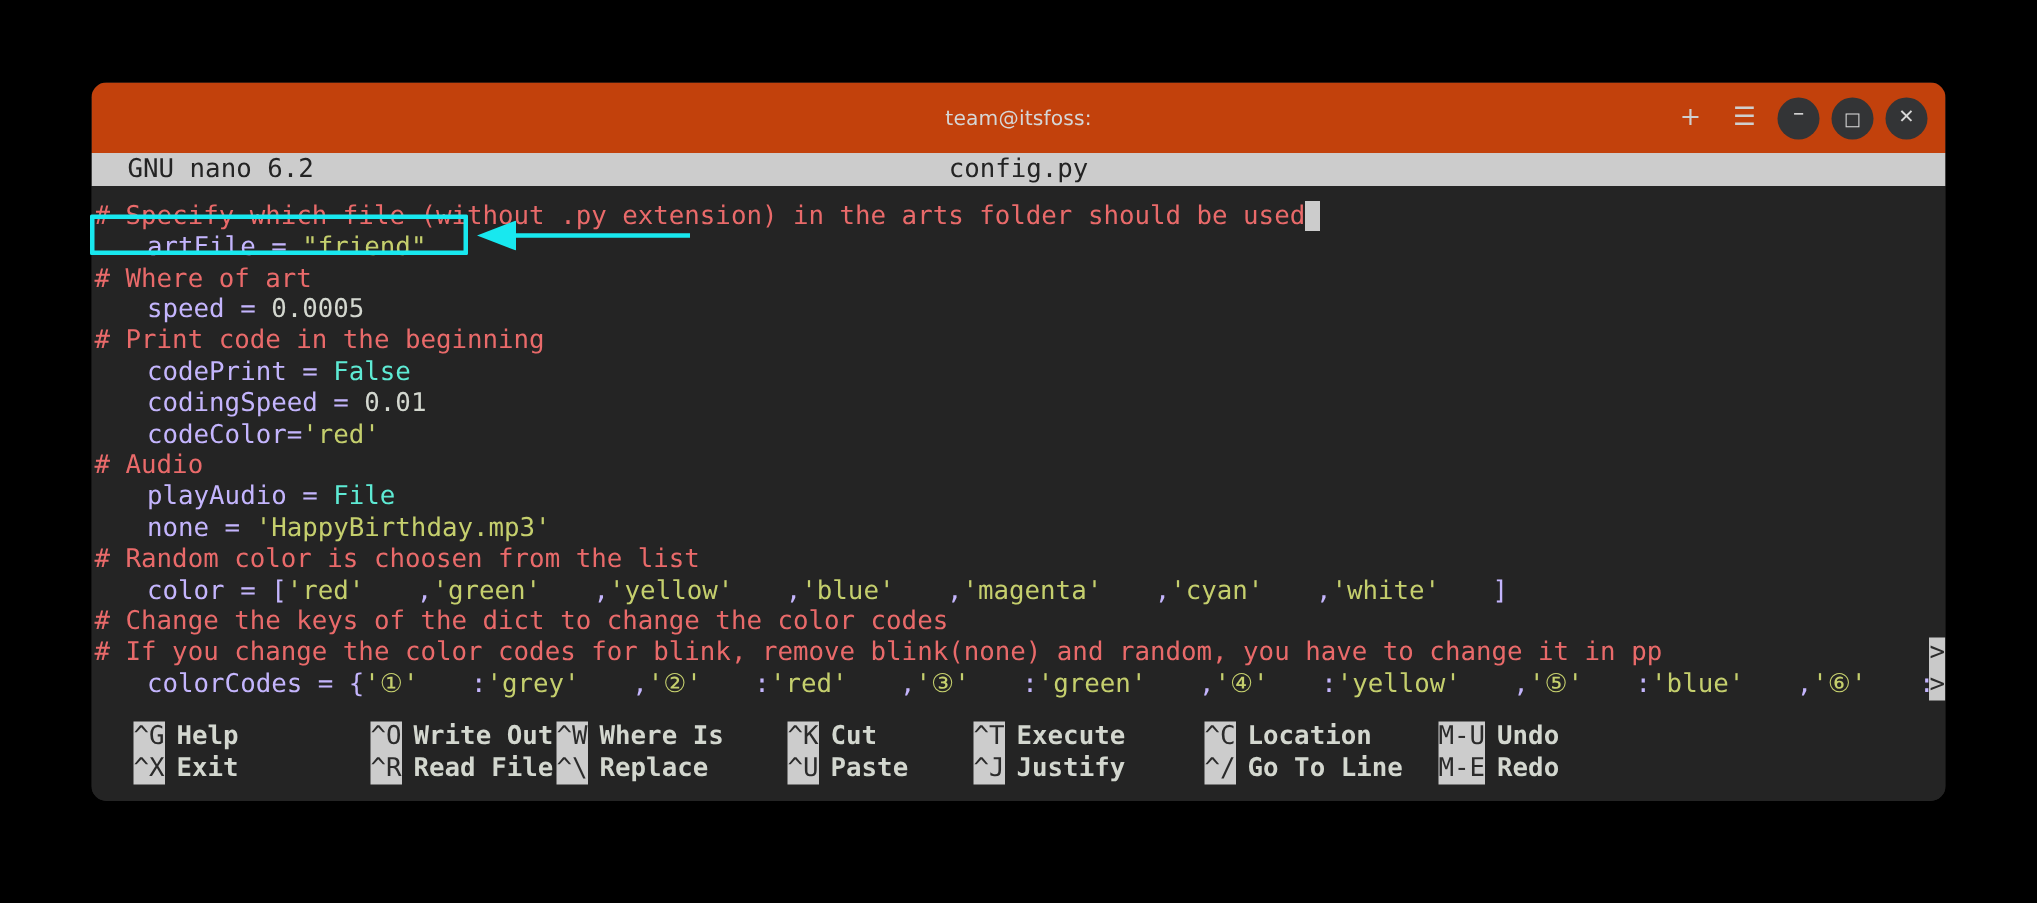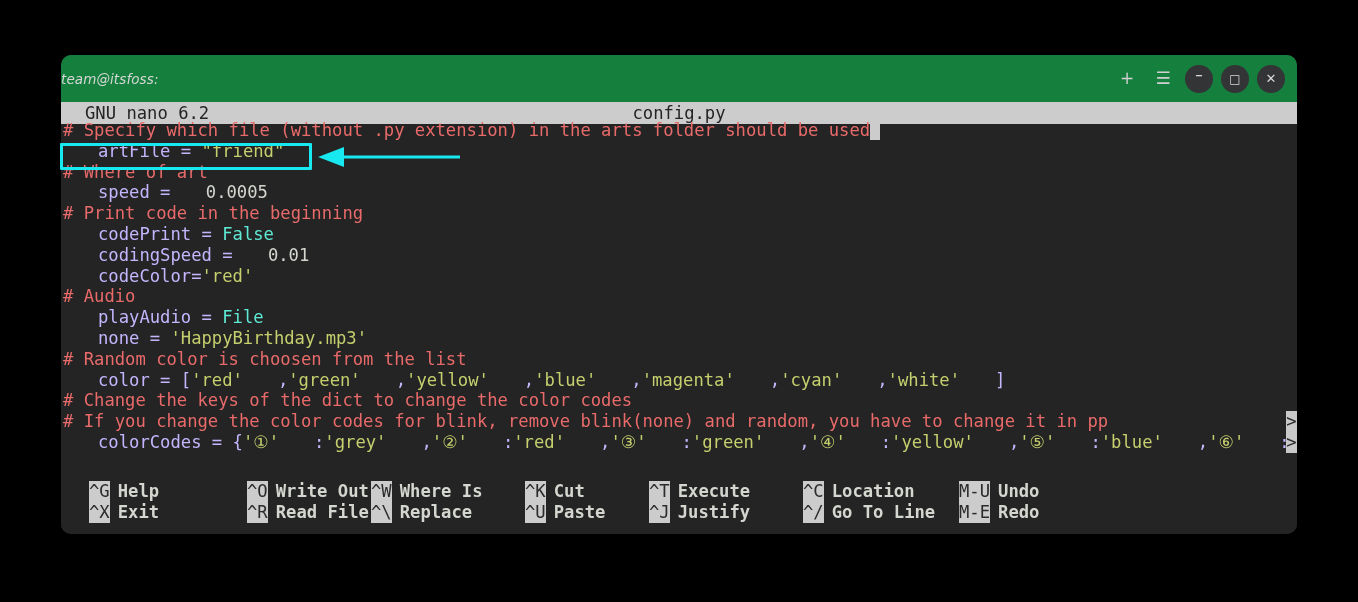--- a/index.html
+++ b/index.html
@@ -26,26 +26,25 @@
     border-radius: 10px 10px 10px 10px;
     overflow: hidden;
     display: flex;
     flex-direction: column;
   }
 
   
   #titlebar {
     position: relative;
     height: 47px;
-    background: #15803d;
+    background: #c2410c;
     flex: 0 0 47px;
     display: flex;
     align-items: center;
-    justify-content: flex-start;
-    font-style: italic;
+    justify-content: center;
   }
   .title-text-wrap {
     display: flex;
     align-items: center;
     font-family: "DejaVu Sans", sans-serif;
     font-size: 13.5px;
     color: #d6d6d6;
     letter-spacing: 0.1px;
     white-space: nowrap;
   }
@@ -118,38 +117,38 @@
   #nano-header .hdr-version { padding-left: 24px; }
   #nano-header .hdr-file {
     position: absolute;
     left: 50%;
     transform: translateX(-50%);
   }
 
   #code-area {
     position: absolute;
     left: 0;
-    top: 18px;
+    top: 32px;
     width: 100%;
     bottom: 58px;
     padding: 0 0 0 2px;
     overflow: hidden;
   }
   .code-line {
     height: 20.8px;
     line-height: 20.8px;
     white-space: pre;
     position: relative;
   }
   .tok { white-space: pre; }
   .c-comment { color: #e96a6a; }
   .c-plain   { color: #c4b5fd; padding-left: 35px; }
   .c-str     { color: #c5cf6d; }
   .c-bool    { color: #5eead4; }
-  .c-num     { color: #d3d7cf; margin-left: 25px; }
+  .c-num     { color: #d3d7cf; }
   .cursor-block {
     background: #cccccc;
     color: #242424;
   }
   .cont-marker {
     position: absolute;
     right: 0px;
     top: 0;
     width: 11px;
     height: 20.8px;

